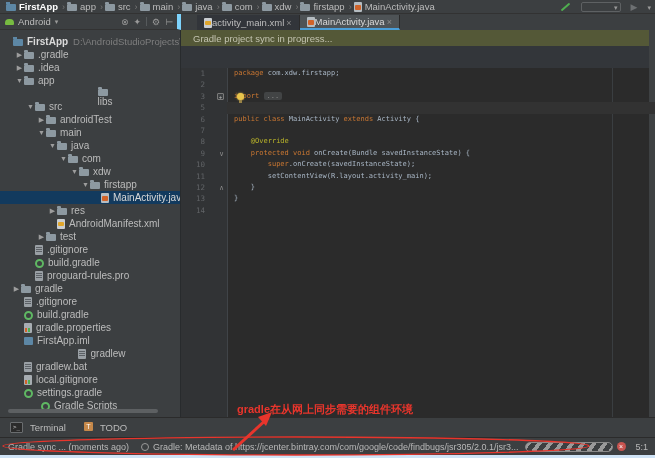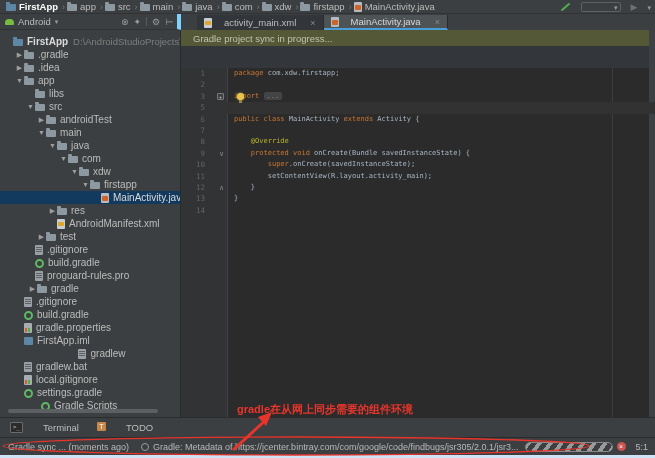--- a/index.html
+++ b/index.html
@@ -17,21 +17,21 @@
   .tri-down{color:#9a9a9a;font-size:7px;line-height:1;}
   .play{color:#6d7072;font-size:9px;line-height:1;}
   
   .toprow{position:absolute;left:0;top:14px;width:655px;height:16px;display:flex;}
   .proj-toolbar{width:181px;height:16px;background:#3c3f41;border-right:4px solid #7dd3fc;border-bottom:1px solid #323232;
                 display:flex;align-items:center;padding-left:5px;box-sizing:border-box;gap:4px;font-size:9.5px;color:#bcbcbc;}
   .android-head{width:9px;height:6px;background:#77bb41;border-radius:4px 4px 1px 1px;}
   .tb-icons{margin-left:auto;display:flex;align-items:center;gap:5px;padding-right:4px;color:#9a9a9a;font-size:9px;}
   .tb-sep{width:1px;height:9px;background:#565a5c;}
   .tabbar{flex:1;height:16px;background:#3c3f41;display:flex;align-items:flex-end;padding-left:16px;box-sizing:border-box;}
-  .tab{height:15px;display:flex;align-items:center;gap:12px;padding:0 7px;font-size:9.5px;color:#bcbcbc;background:#32353a;
+  .tab{height:15px;display:flex;align-items:center;gap:0;padding:0 7px;font-size:9.5px;color:#bcbcbc;background:#32353a;
        border-right:1px solid #2b2b2b;}
   .tab.active{background:#4e5356;border-bottom:2px solid #4a9ed8;color:#d8d8d8;box-sizing:border-box;}
   .tab .close{color:#8a8a8a;font-size:9px;margin-left:2px;}
   
   .ic{display:inline-block;position:relative;flex:none;}
   .ic-folder{width:10px;height:7px;background:#8d99a1;border-radius:1px;margin-top:2px;}
   .ic-folder::before{content:"";position:absolute;left:0;top:-2px;width:4px;height:2px;background:#8d99a1;border-radius:1px 1px 0 0;}
   .ic-projfolder{width:10px;height:7px;background:#5d87a5;border-radius:1px;margin-top:2px;}
   .ic-projfolder::before{content:"";position:absolute;left:0;top:-2px;width:4px;height:2px;background:#5d87a5;}
   .ic-java{width:8px;height:10px;background:#b5bcc1;border-radius:1px;}
@@ -78,21 +78,21 @@
   .tk-kw{color:#cc7832;}.tk-pl{color:#a9b7c6;}.tk-ann{color:#bbb529;}
   .tk-fold{background:#424445;color:#8a8a8a;border-radius:2px;padding:0 3px;}
   .bulb{position:absolute;left:56px;top:2px;width:7px;height:7px;background:#e8c44c;border-radius:50%;box-shadow:0 0 2px #e8c44c;z-index:3;}
   .bulb::after{content:"";position:absolute;left:2px;top:7px;width:3px;height:3px;background:#9a8346;}
   
   .annot-text{position:absolute;left:237px;top:402px;color:#e8352c;font-size:11px;font-weight:bold;z-index:6;}
   .overlay{position:absolute;left:0;top:0;width:655px;height:458px;pointer-events:none;z-index:5;}
   
   .toolbar-bottom{position:absolute;left:0;top:417px;width:655px;height:20px;background:#3c3f41;border-top:1px solid #2b2b2b;
                   display:flex;align-items:center;gap:18px;padding-left:10px;box-sizing:border-box;}
-  .twb-item{display:flex;gap:20px;font-size:9.5px;color:#bcbcbc;}
+  .twb-item{display:flex;gap:7px;font-size:9.5px;color:#bcbcbc;}
   
   .statusbar{position:absolute;left:0;top:437px;width:655px;height:18px;background:#3c3f41;border-top:1px solid #2b2b2b;
              display:flex;align-items:center;font-size:9px;color:#b8b8b8;padding-left:8px;box-sizing:border-box;white-space:nowrap;}
   .sb-msg{display:flex;align-items:center;gap:4px;margin-left:12px;}
   .progress{width:86px;height:8px;border:1px solid #8a8a8a;border-radius:5px;margin-left:6px;flex:none;
             background:repeating-linear-gradient(125deg,#9a9a9a 0 4px,#3c3f41 4px 9px);}
   .cancel{width:9px;height:9px;background:#c75450;border-radius:50%;color:#fff;font-size:7px;line-height:9px;text-align:center;margin-left:4px;flex:none;}
   .sb-caret{margin-left:10px;}
   .bottom-strip{position:absolute;left:0;top:455px;width:655px;height:3px;background:#cfe3f6;}
 </style>
@@ -201,21 +201,21 @@
         <div class="trow" style="padding-left: 15px;">
           <span class="arrow">▶</span>
           <span class="ic ic-folder"></span>
           <span class="tlabel">.idea</span>
         </div>
         <div class="trow" style="padding-left: 15px;">
           <span class="arrow">▼</span>
           <span class="ic ic-folder"></span>
           <span class="tlabel">app</span>
         </div>
-        <div class="trow" style="padding-left: 26px;">
+        <div class="trow" style="padding-left: 26px; flex-direction: column;">
           <span class="arrow"></span>
           <span class="ic ic-folder"></span>
           <span class="tlabel">libs</span>
         </div>
         <div class="trow" style="padding-left: 26px;">
           <span class="arrow">▼</span>
           <span class="ic ic-folder"></span>
           <span class="tlabel">src</span>
         </div>
         <div class="trow" style="padding-left: 37px;">
@@ -276,21 +276,21 @@
         <div class="trow" style="padding-left: 26px;">
           <span class="arrow"></span>
           <span class="ic ic-gradle"></span>
           <span class="tlabel">build.gradle</span>
         </div>
         <div class="trow" style="padding-left: 26px;">
           <span class="arrow"></span>
           <span class="ic ic-text"></span>
           <span class="tlabel">proguard-rules.pro</span>
         </div>
-        <div class="trow" style="padding-left: 28px;">
+        <div class="trow" style="padding-left: 12px;">
           <span class="arrow">▶</span>
           <span class="ic ic-folder"></span>
           <span class="tlabel">gradle</span>
         </div>
         <div class="trow" style="padding-left: 15px;">
           <span class="arrow"></span>
           <span class="ic ic-text"></span>
           <span class="tlabel">.gitignore</span>
         </div>
         <div class="trow" style="padding-left: 15px;">

